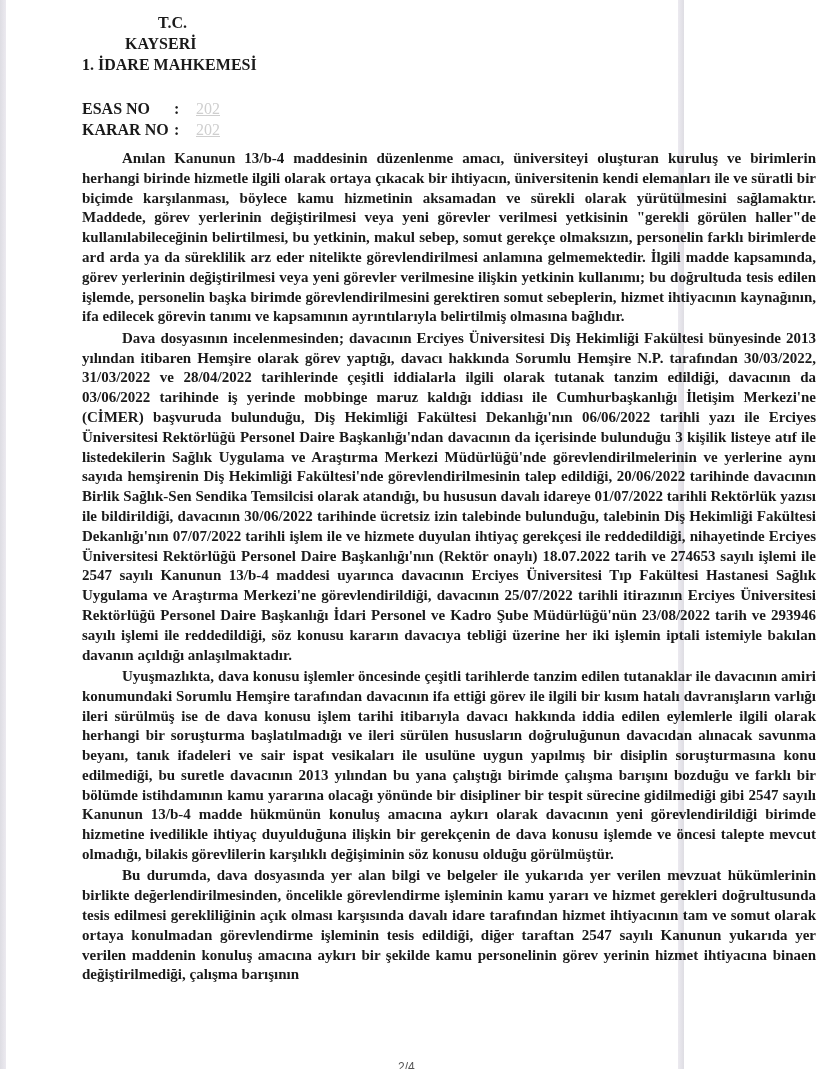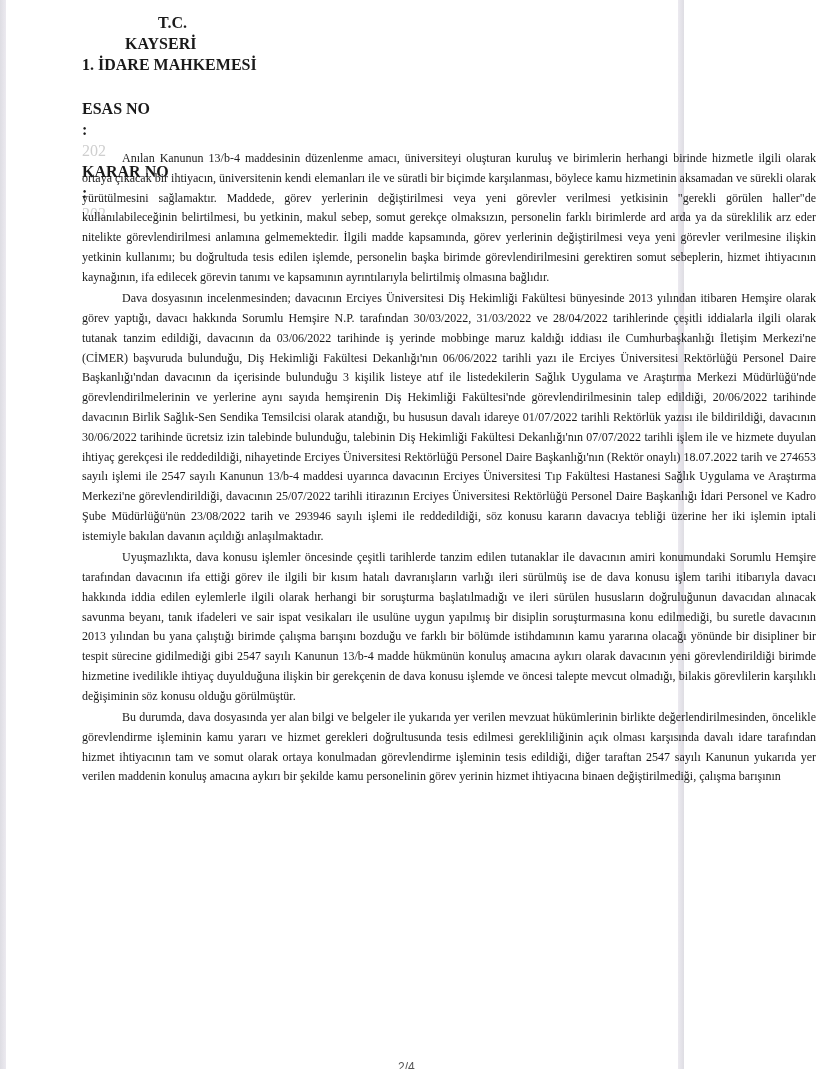--- a/index.html
+++ b/index.html
@@ -49,32 +49,33 @@
     .header .l3 { position: absolute; left: 0; top: 42px; white-space: nowrap; text-align: right; }
     .refs {
       position: absolute;
       top: 98px;
       left: 0;
       font-weight: bold;
       font-size: 16px;
       line-height: 21px;
       white-space: nowrap;
     }
-    .ref-row { display: flex; flex-direction: column; }
+    .ref-row { display: flex; }
     .ref-label { width: 92px; }
     .ref-colon { width: 22px; }
-    .ref-value { color: #cfcfcf; font-weight: normal; filter: blur(0.6px); }
+    .ref-value { color: #cfcfcf; font-weight: normal; filter: blur(0.6px); text-decoration: underline; }
     .body {
       position: absolute;
       top: 149px;
       left: 0;
       width: 734px;
-      font-size: 12px;
+      font-size: 15px;
       line-height: 19.8px;
       text-align: justify;
+      font-weight: bold;
     }
     .body p {
       margin: 0 0 1.6px 0;
       text-indent: 40px;
     }
     .page-number {
       position: absolute;
       top: 1060px;
       left: 398px;
       font-family: "Liberation Sans", sans-serif;

